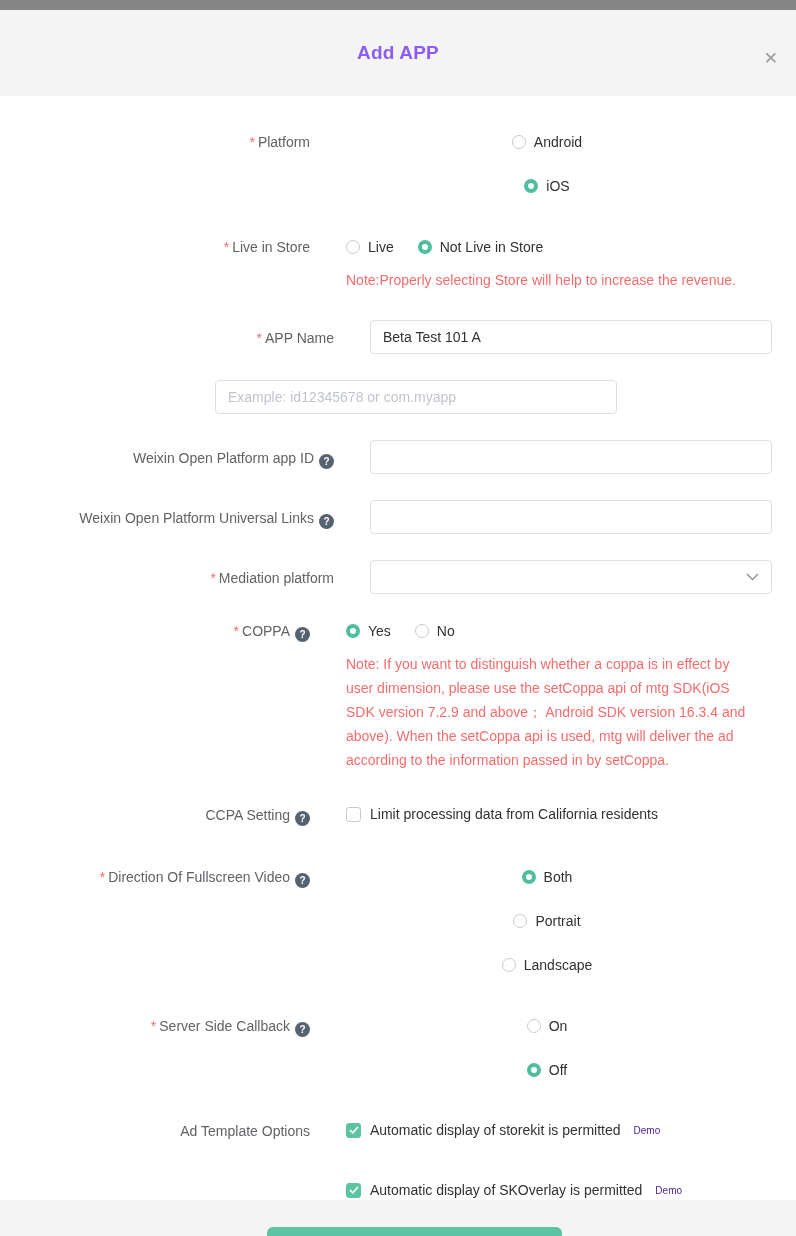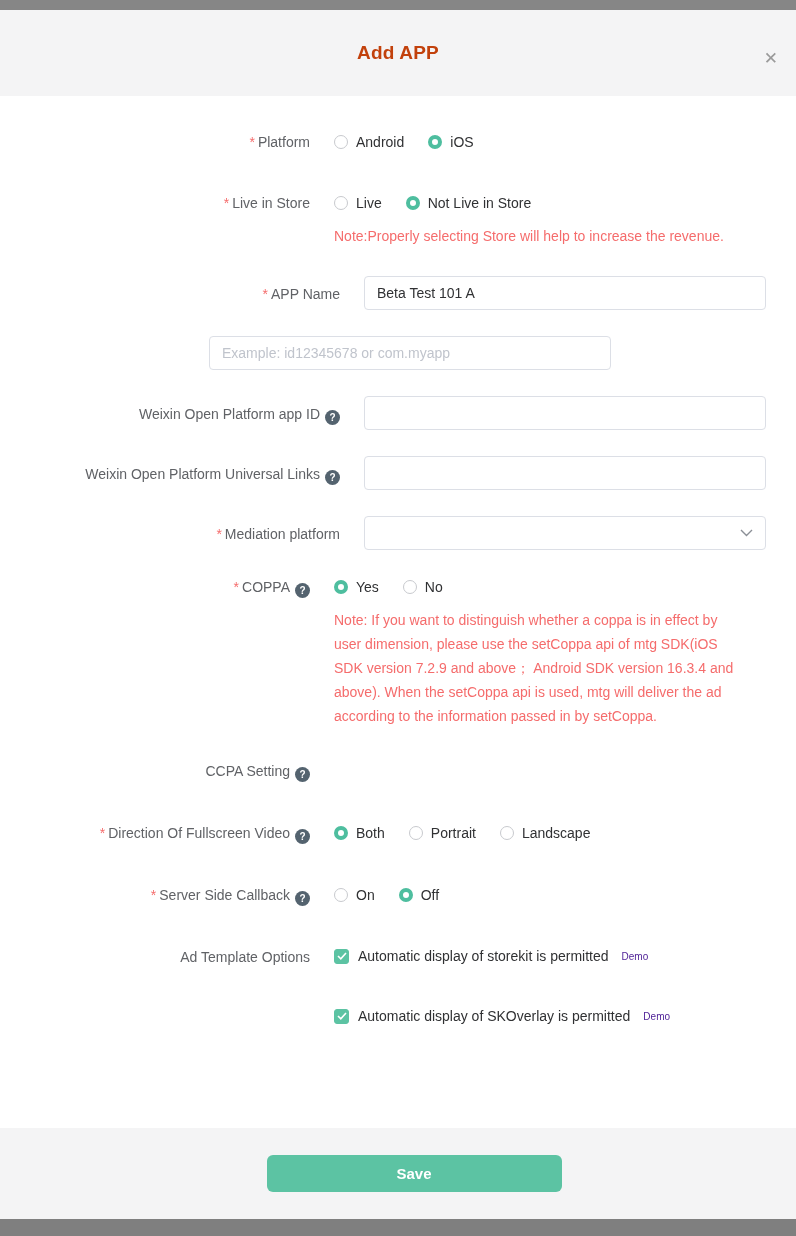--- a/index.html
+++ b/index.html
@@ -12,36 +12,36 @@
     overflow: hidden;
   }
   .top-bar { height: 10px; background: #868686; flex: 0 0 auto; }
   .bottom-bar { height: 17px; background: #7f7f7f; flex: 0 0 auto; }
 
   .modal-header {
     height: 86px; background: #f4f4f5; flex: 0 0 auto;
     position: relative;
     display: flex; align-items: center; justify-content: center;
   }
-  .modal-title { font-size: 19px; font-weight: 600; color: #c2410c; letter-spacing: .2px; }
+  .modal-title { font-size: 19px; font-weight: 600; color: #8b5cf6; letter-spacing: .2px; }
   .close-btn {
     position: absolute; right: 18px; top: 40px;
     background: none; border: none; cursor: pointer;
     font-size: 17px; color: #9a9a9a; line-height: 1; font-weight: 300;
     font-family: "Liberation Sans", sans-serif;
   }
 
   .modal-body { background: #ffffff; flex: 1 1 auto; padding-top: 35px; }
 
   .form-row { display: flex; align-items: flex-start; }
   .label-col {
     width: 310px; flex: 0 0 310px; text-align: right;
     font-size: 14px; color: #606266; line-height: 20px; padding-top: 1px;
   }
-  .control-col { margin-left: 24px; width: 402px; }
+  .control-col { margin-left: 36px; width: 402px; flex-direction: column; }
   .req { color: #f56c6c; margin-right: 3px; }
   .help {
     display: inline-block; width: 15px; height: 15px; border-radius: 50%;
     background: #54636f; color: #ffffff; font-size: 10px; font-weight: 700;
     text-align: center; line-height: 15px; vertical-align: -2px; margin-left: 5px;
     cursor: pointer;
   }
 
   
   .radio-group { display: flex; align-items: center; gap: 24px; padding-top: 1px; }
@@ -206,20 +206,26 @@
           <span class="radio-label">No</span>
         </label>
       </div>
       <div class="note">Note: If you want to distinguish whether a coppa is in effect by user dimension, please use the setCoppa api of mtg SDK(iOS SDK version 7.2.9 and above； Android SDK version 16.3.4 and above). When the setCoppa api is used, mtg will deliver the ad according to the information passed in by setCoppa.</div>
     </div>
   </div>
 
   <div class="form-row mb-radio">
     <div class="label-col">
       <span>CCPA Setting</span><span class="help">?</span>
+    </div>
+    <div class="control-col">
+      <label class="checkbox-line">
+        <span class="checkbox-box"></span>
+        <span class="checkbox-label">Limit processing data from California residents</span>
+      </label>
     </div>
   </div>
 
   <div class="form-row mb-radio">
     <div class="label-col">
       <span class="req">*</span><span>Direction Of Fullscreen Video</span><span class="help">?</span>
     </div>
     <div class="control-col radio-group" style="">
       <label class="radio">
         <span class="radio-dot on"></span>

